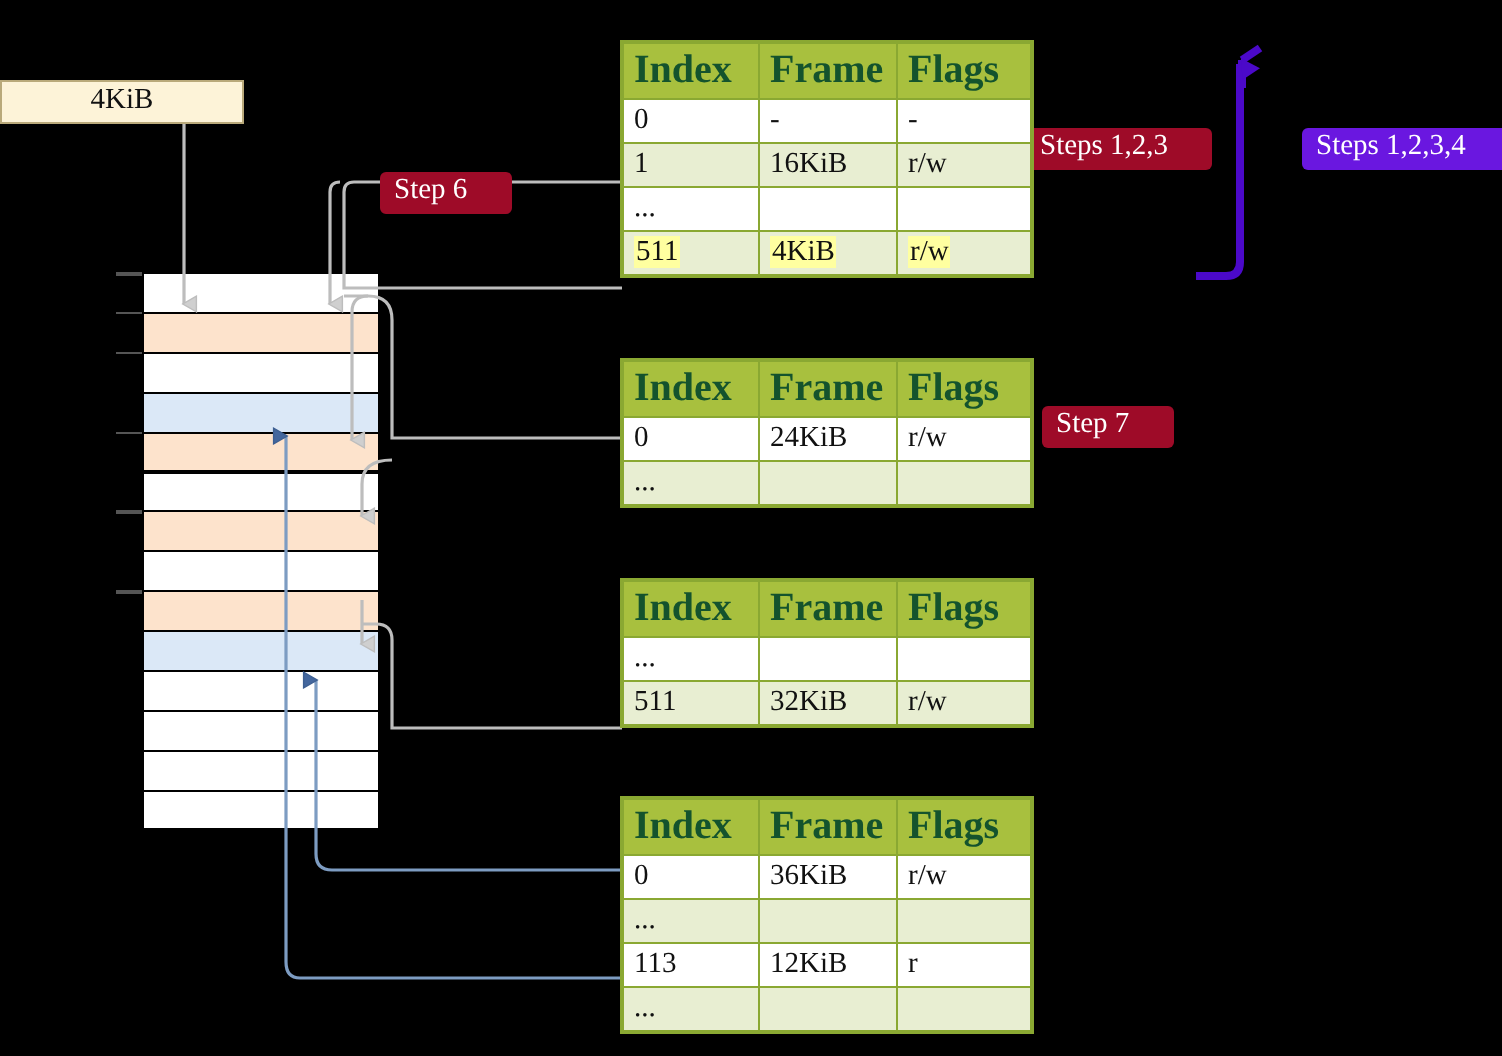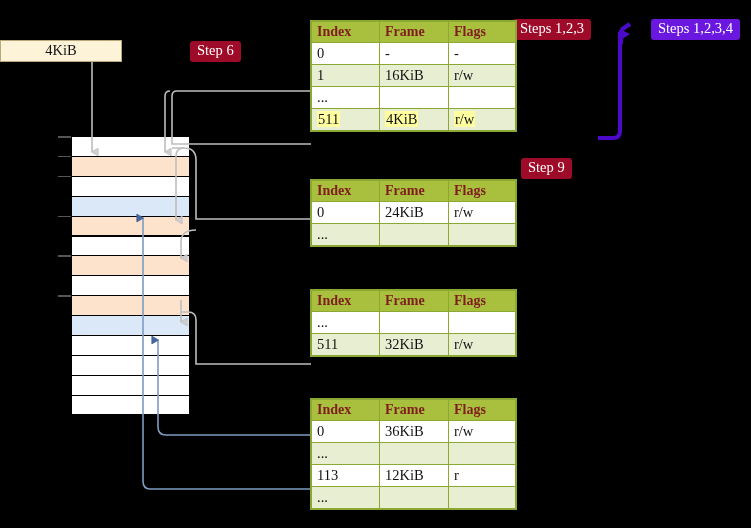--- a/index.html
+++ b/index.html
@@ -5,32 +5,32 @@
   html,body{margin:0;padding:0;background:#000;}
   body{width:751px;height:528px;position:relative;overflow:hidden;
        font-family:"Liberation Serif", serif;}
   .layer{position:absolute;left:0;top:0;width:751px;height:528px;}
   svg.layer{pointer-events:none;}
 
   
   .ptable{position:absolute;border:1px solid #8aa832;background:#fff;
           border-collapse:collapse;font-size:14px;color:#000;}
   .ptable table{border-collapse:collapse;width:171px;table-layout:fixed;}
-  .ptable th{background:#a8c03e;color:#7f1d1d;font-weight:bold;text-align:left;
-             padding:2px 5px;border:1px solid #8aa832;font-size:14px;}
+  .ptable th{background:#a8c03e;color:#14532d;font-weight:bold;text-align:left;
+             padding:2px 5px;border:1px solid #8aa832;font-size:20px;}
   .ptable td{padding:2px 5px;border:1px solid #8aa832;height:17px;
              font-size:14.5px;color:#111;}
   .ptable tr.alt td{background:#e8eed2;}
   .ptable tr.plain td{background:#ffffff;}
   .ptable td .hl{background:#ffffa0;padding:0 1px;}
   .colA{width:57px;} .colB{width:58px;} .colC{width:56px;}
 
   
-  .chip{position:absolute;color:#fff;font-size:14.5px;padding:2px 7px 3px 7px;
-        border-radius:3px;white-space:nowrap;line-height:1.1;}
+  .chip{position:absolute;color:#fff;font-size:14.5px;padding:2px 22px 3px 7px;
+        border-radius:3px;white-space:nowrap;line-height:1.1;margin-top:45px;}
   .chip.red{background:#9e0b28;}
   .chip.purple{background:#6a17e0;}
 
   
   .kbox{position:absolute;background:#fdf3d8;border:1px solid #b9a97a;
         color:#111;font-size:14.5px;text-align:center;line-height:18px;}
 
   
   #memcol{position:absolute;left:71px;top:136px;width:119px;height:279px;}
   .mrow{position:absolute;left:0;width:119px;height:21px;
@@ -111,21 +111,21 @@
   <path d="M630,24 L621,30" fill="none" stroke="#4b09c9" stroke-width="4" marker-end="url(#ahPurple)"></path>
 </svg>
 
 <div class="kbox" style="left:0px;top:40px;width:120px;height:20px;">
   <span>4KiB</span>
 </div>
 
 <div class="chip red" style="left:190px;top:41px;">Step 6</div>
 <div class="chip red" style="left:513px;top:19px;">Steps 1,2,3</div>
 <div class="chip purple" style="left:651px;top:19px;">Steps 1,2,3,4</div>
-<div class="chip red" style="left:521px;top:158px;">Step 9</div>
+<div class="chip red" style="left:521px;top:158px;">Step 7</div>
 
 <div class="ptable" id="t0" style="left:310px;top:20px;">
     <table>
       <thead>
         <tr>
           <th class="colA">Index</th>
           <th class="colB">Frame</th>
           <th class="colC">Flags</th>
         </tr>
       </thead>

